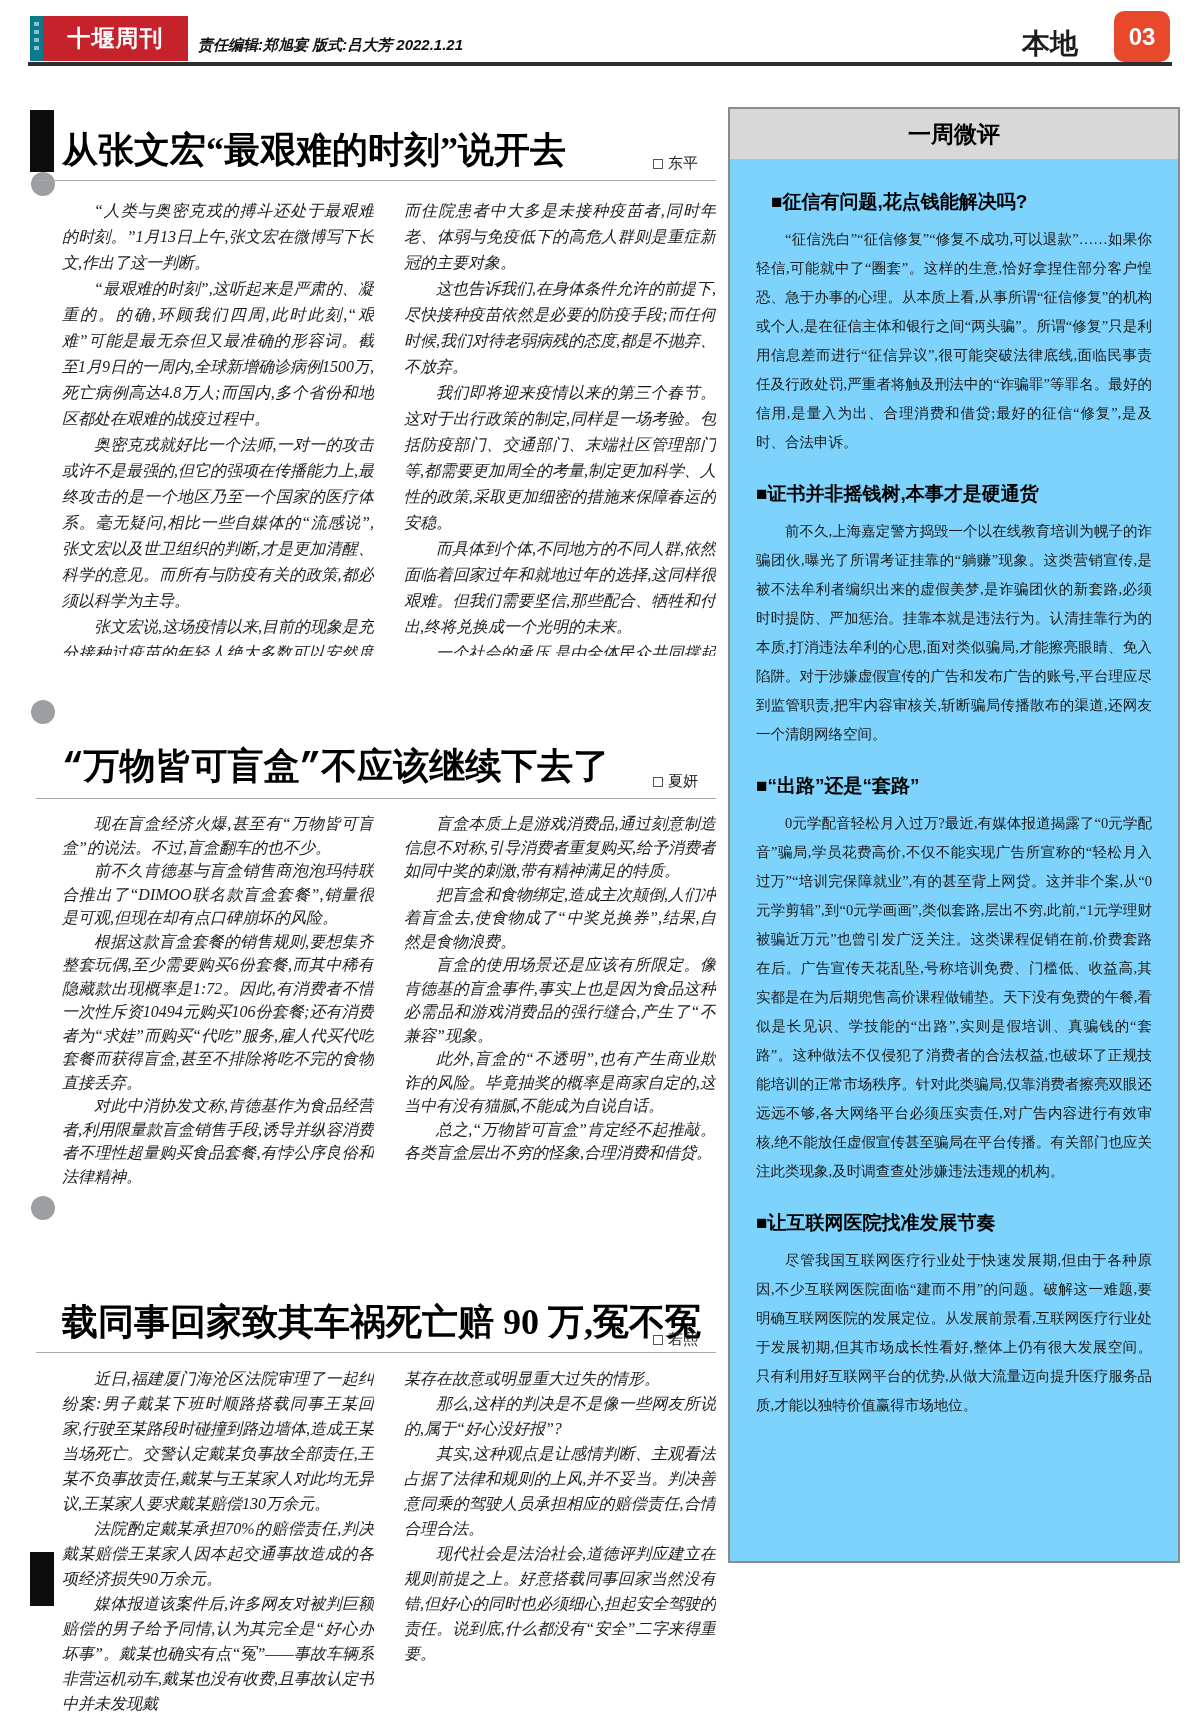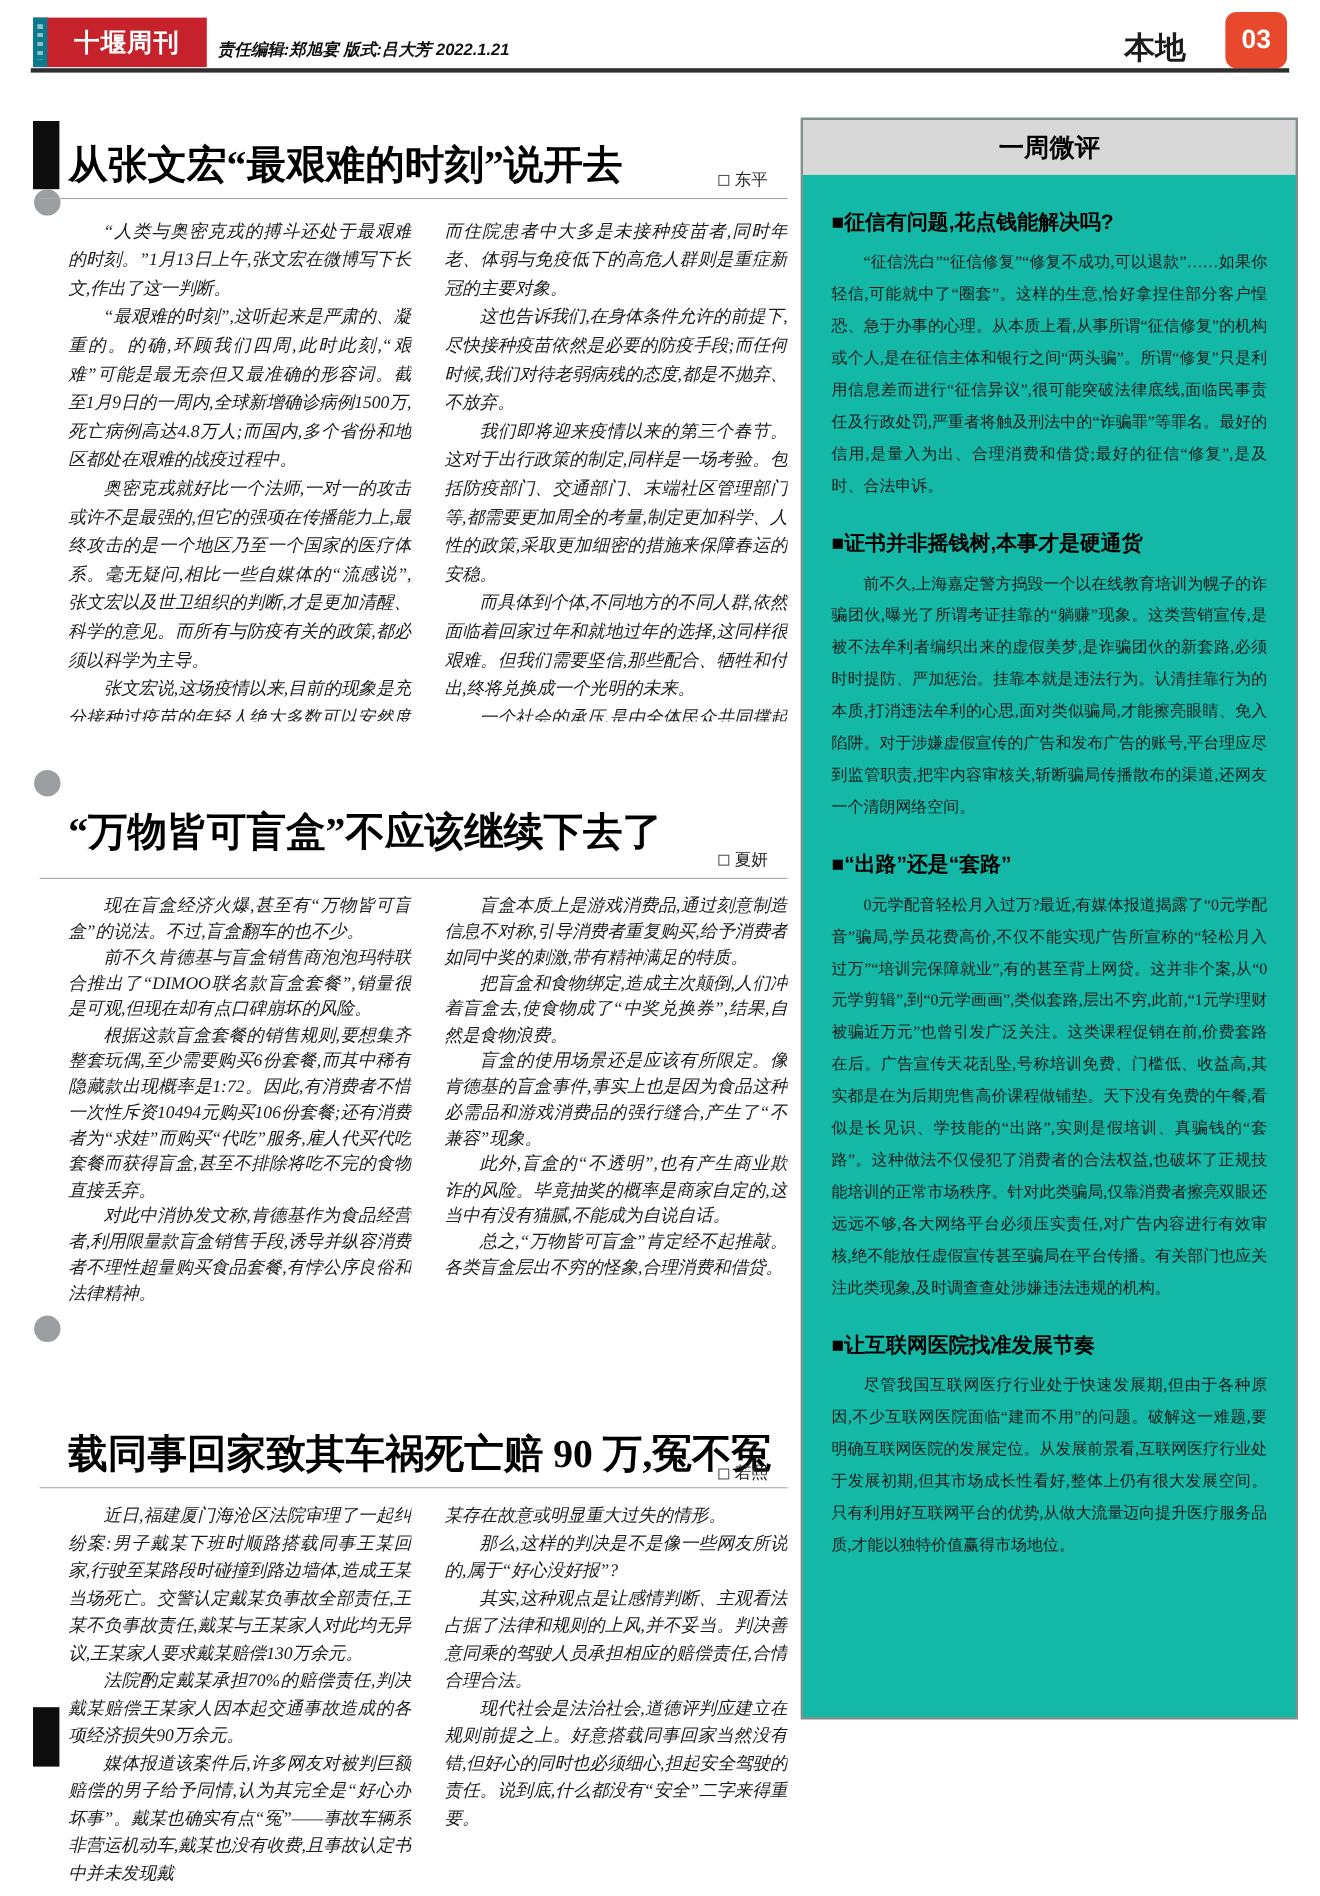--- a/index.html
+++ b/index.html
@@ -41,36 +41,36 @@
   .title-rule { position:absolute; left:-26px; width:680px; height:1px; background:#a8a8a8; }
   .cols { position:absolute; left:0; display:flex; gap:30px;font-style:italic; }
   .col { width:312px; overflow:hidden; text-align:justify; font-size:16px; }
   .col p { margin:0; text-indent:2em; }
   .col p.cont { text-indent:0; }
   .a1 { top:118px; height:540px; }
   .a1 h1 { margin-top:8px; }
   .a1 .byline { top:36px; } .a1 .title-rule { top:62px; }
   .a1 .cols { top:80px; } .a1 .col { height:458px; line-height:26px; }
   .a2 { top:730px; height:462px; }
-  .a2 h1 { margin-top:2px; }
+  .a2 h1 { margin-top:12px;font-family:Liberation Mono, monospace; }
   .a2 .byline { top:42px; } .a2 .title-rule { top:68px; }
   .a2 .cols { top:82px; } .a2 .col { height:378px; line-height:23.5px; }
   .a3 { top:1288px; height:436px; }
   .a3 h1 { margin-top:10px; }
   .a3 .byline { top:42px; } .a3 .title-rule { top:64px; }
   .a3 .cols { top:78px; } .a3 .col { height:345px; line-height:25px; }
   
   .sidebar { position:absolute; left:728px; top:107px; width:452px; height:1456px;
-    border:2px solid #8b8b8b; background:#14b8a6; overflow:hidden; }
+    border:2px solid #8b8b8b; background:#7dd3fc; overflow:hidden; }
   .sb-header { height:50px; background:#d8d8d8; text-align:center; line-height:50px;
     font-weight:bold; font-size:23px; font-family:"Liberation Sans", sans-serif; color:#000; }
   .sb-content { padding:20px 26px 0 26px; }
   .sb-section h3 { font-size:19px; font-weight:bold; font-family:"Liberation Sans", sans-serif;
     margin:24px 0 10px 0; color:#000; }
-  .sb-section:first-child h3 { margin-top:10px; }
+  .sb-section:first-child h3 { margin-top:10px;margin-left:15px; }
   .sb-section p { font-size:14.5px; line-height:29px; text-align:justify; text-indent:2em;
     color:#1b1b1b; font-family:"Liberation Serif", serif; }
 </style>
 </head>
 <body>
 
 <div class="page">
 
   <div class="masthead">
     <div class="masthead-strip"></div>

